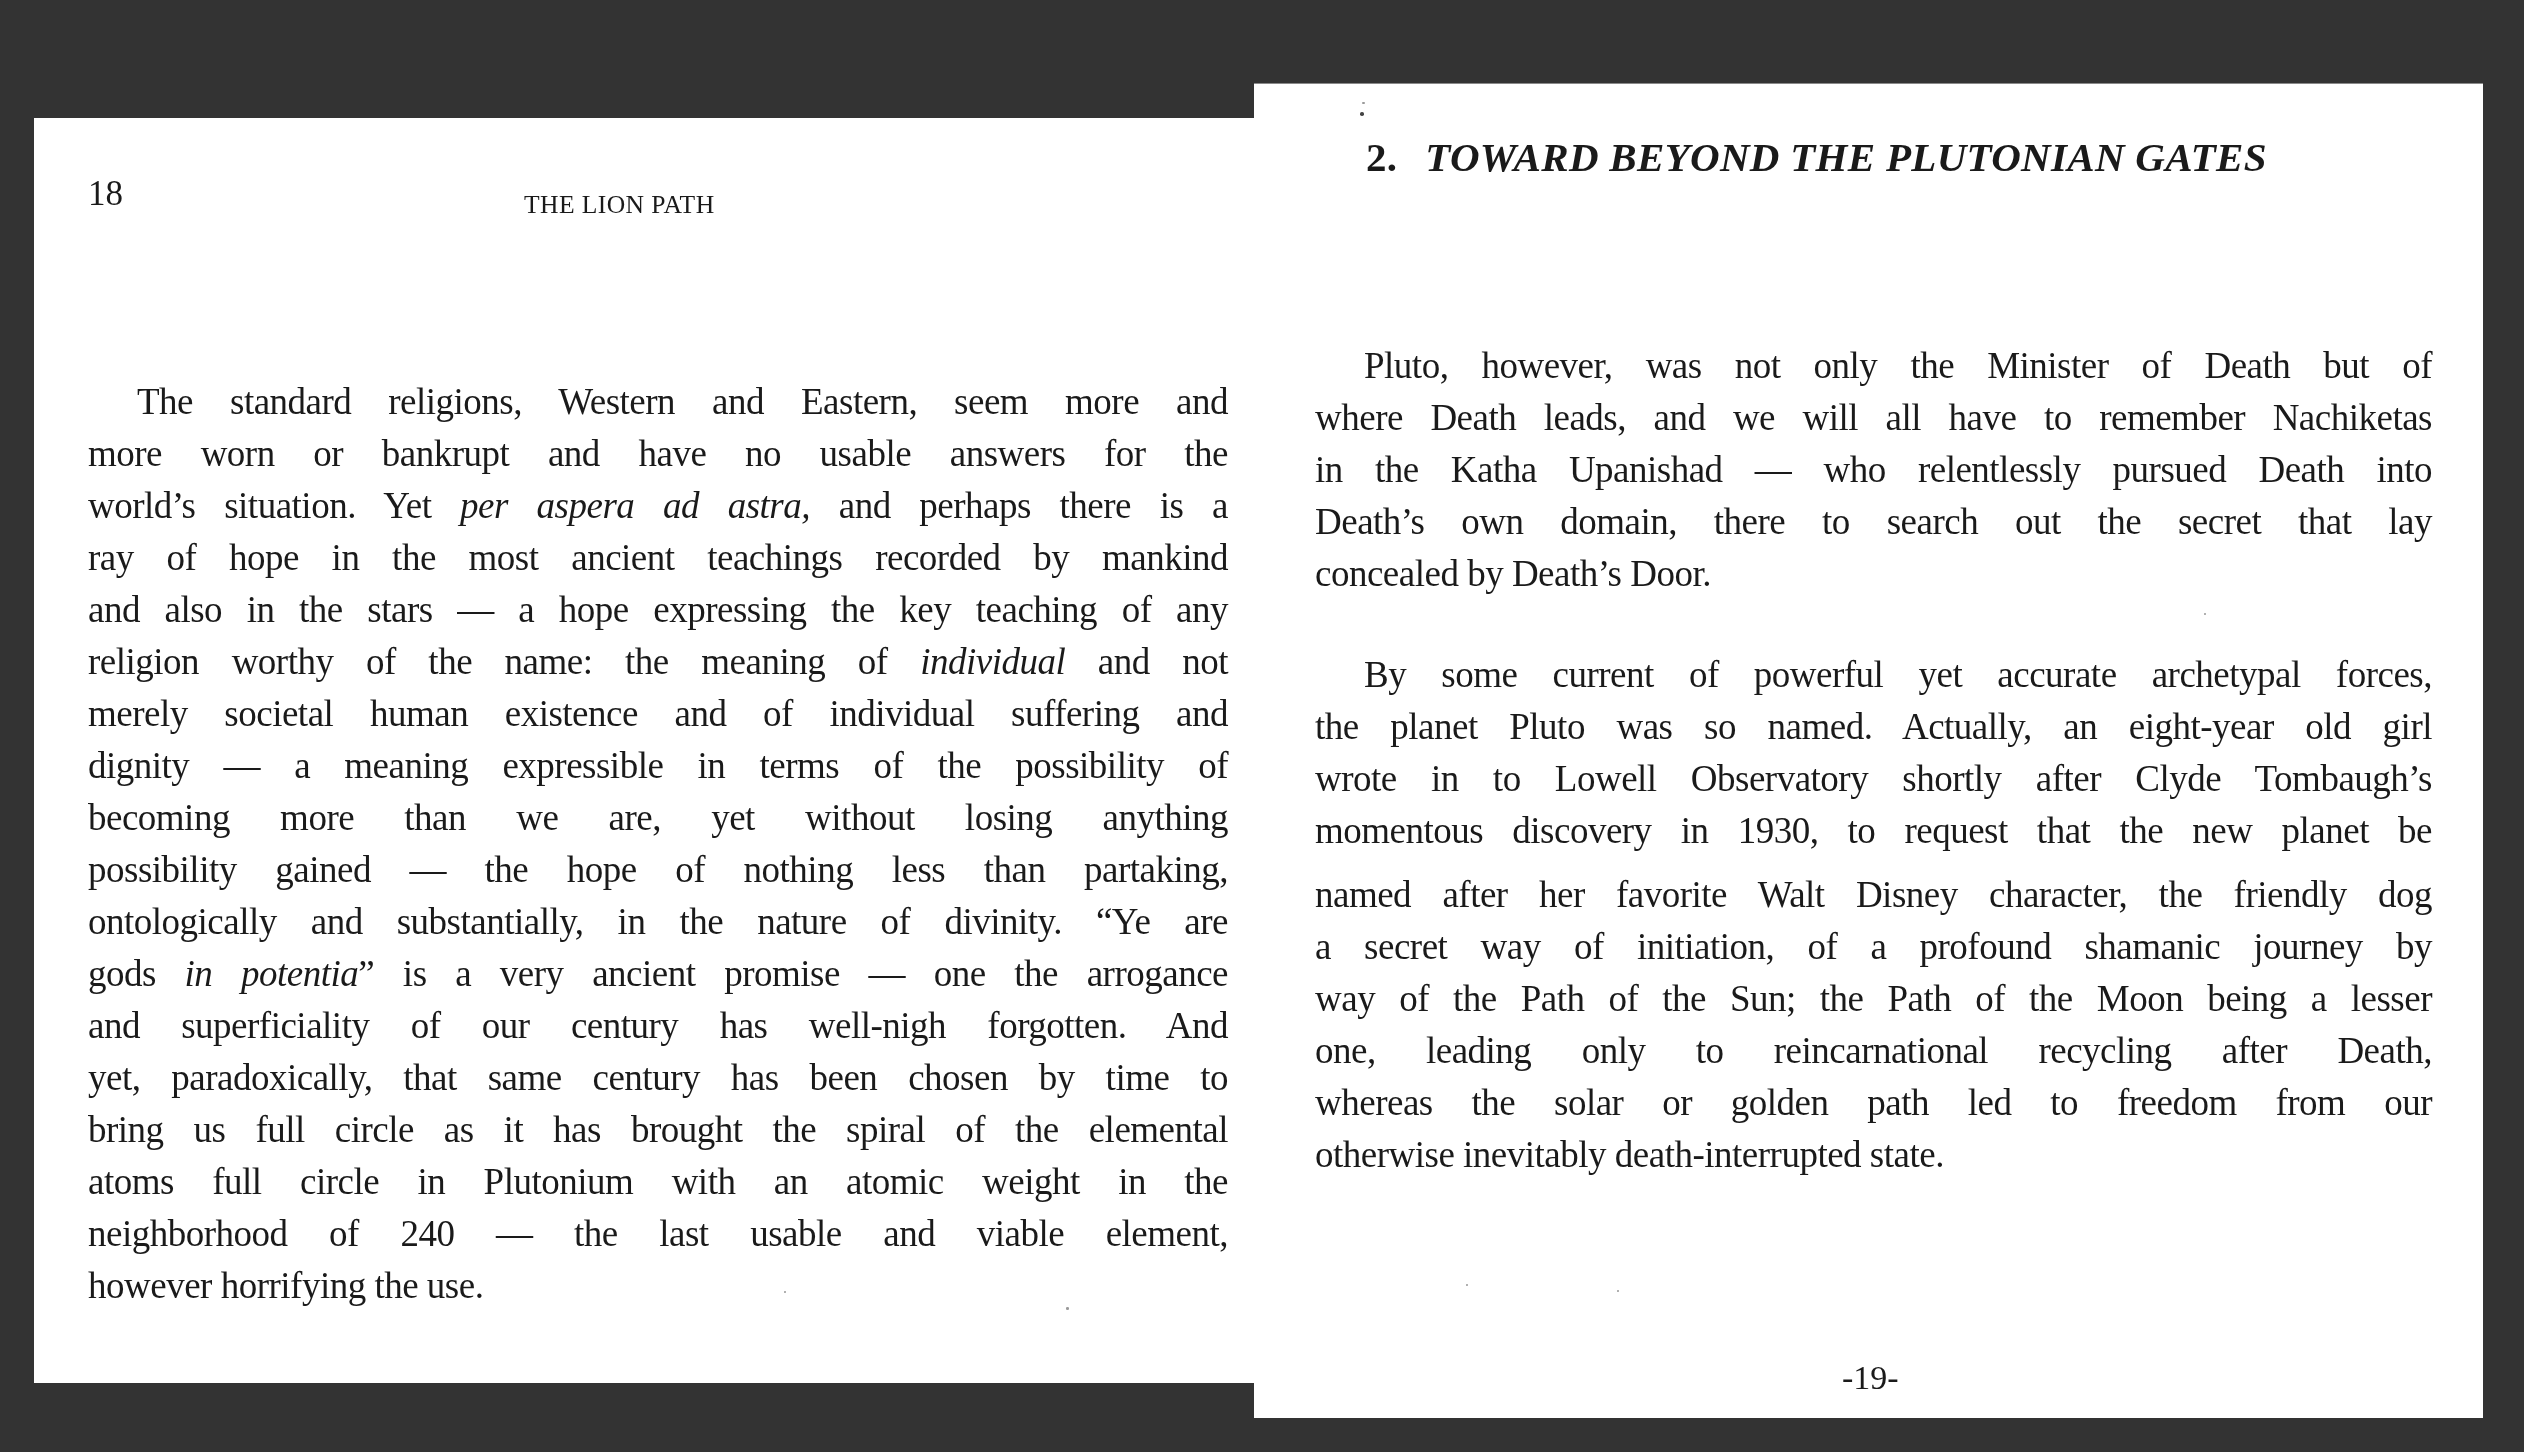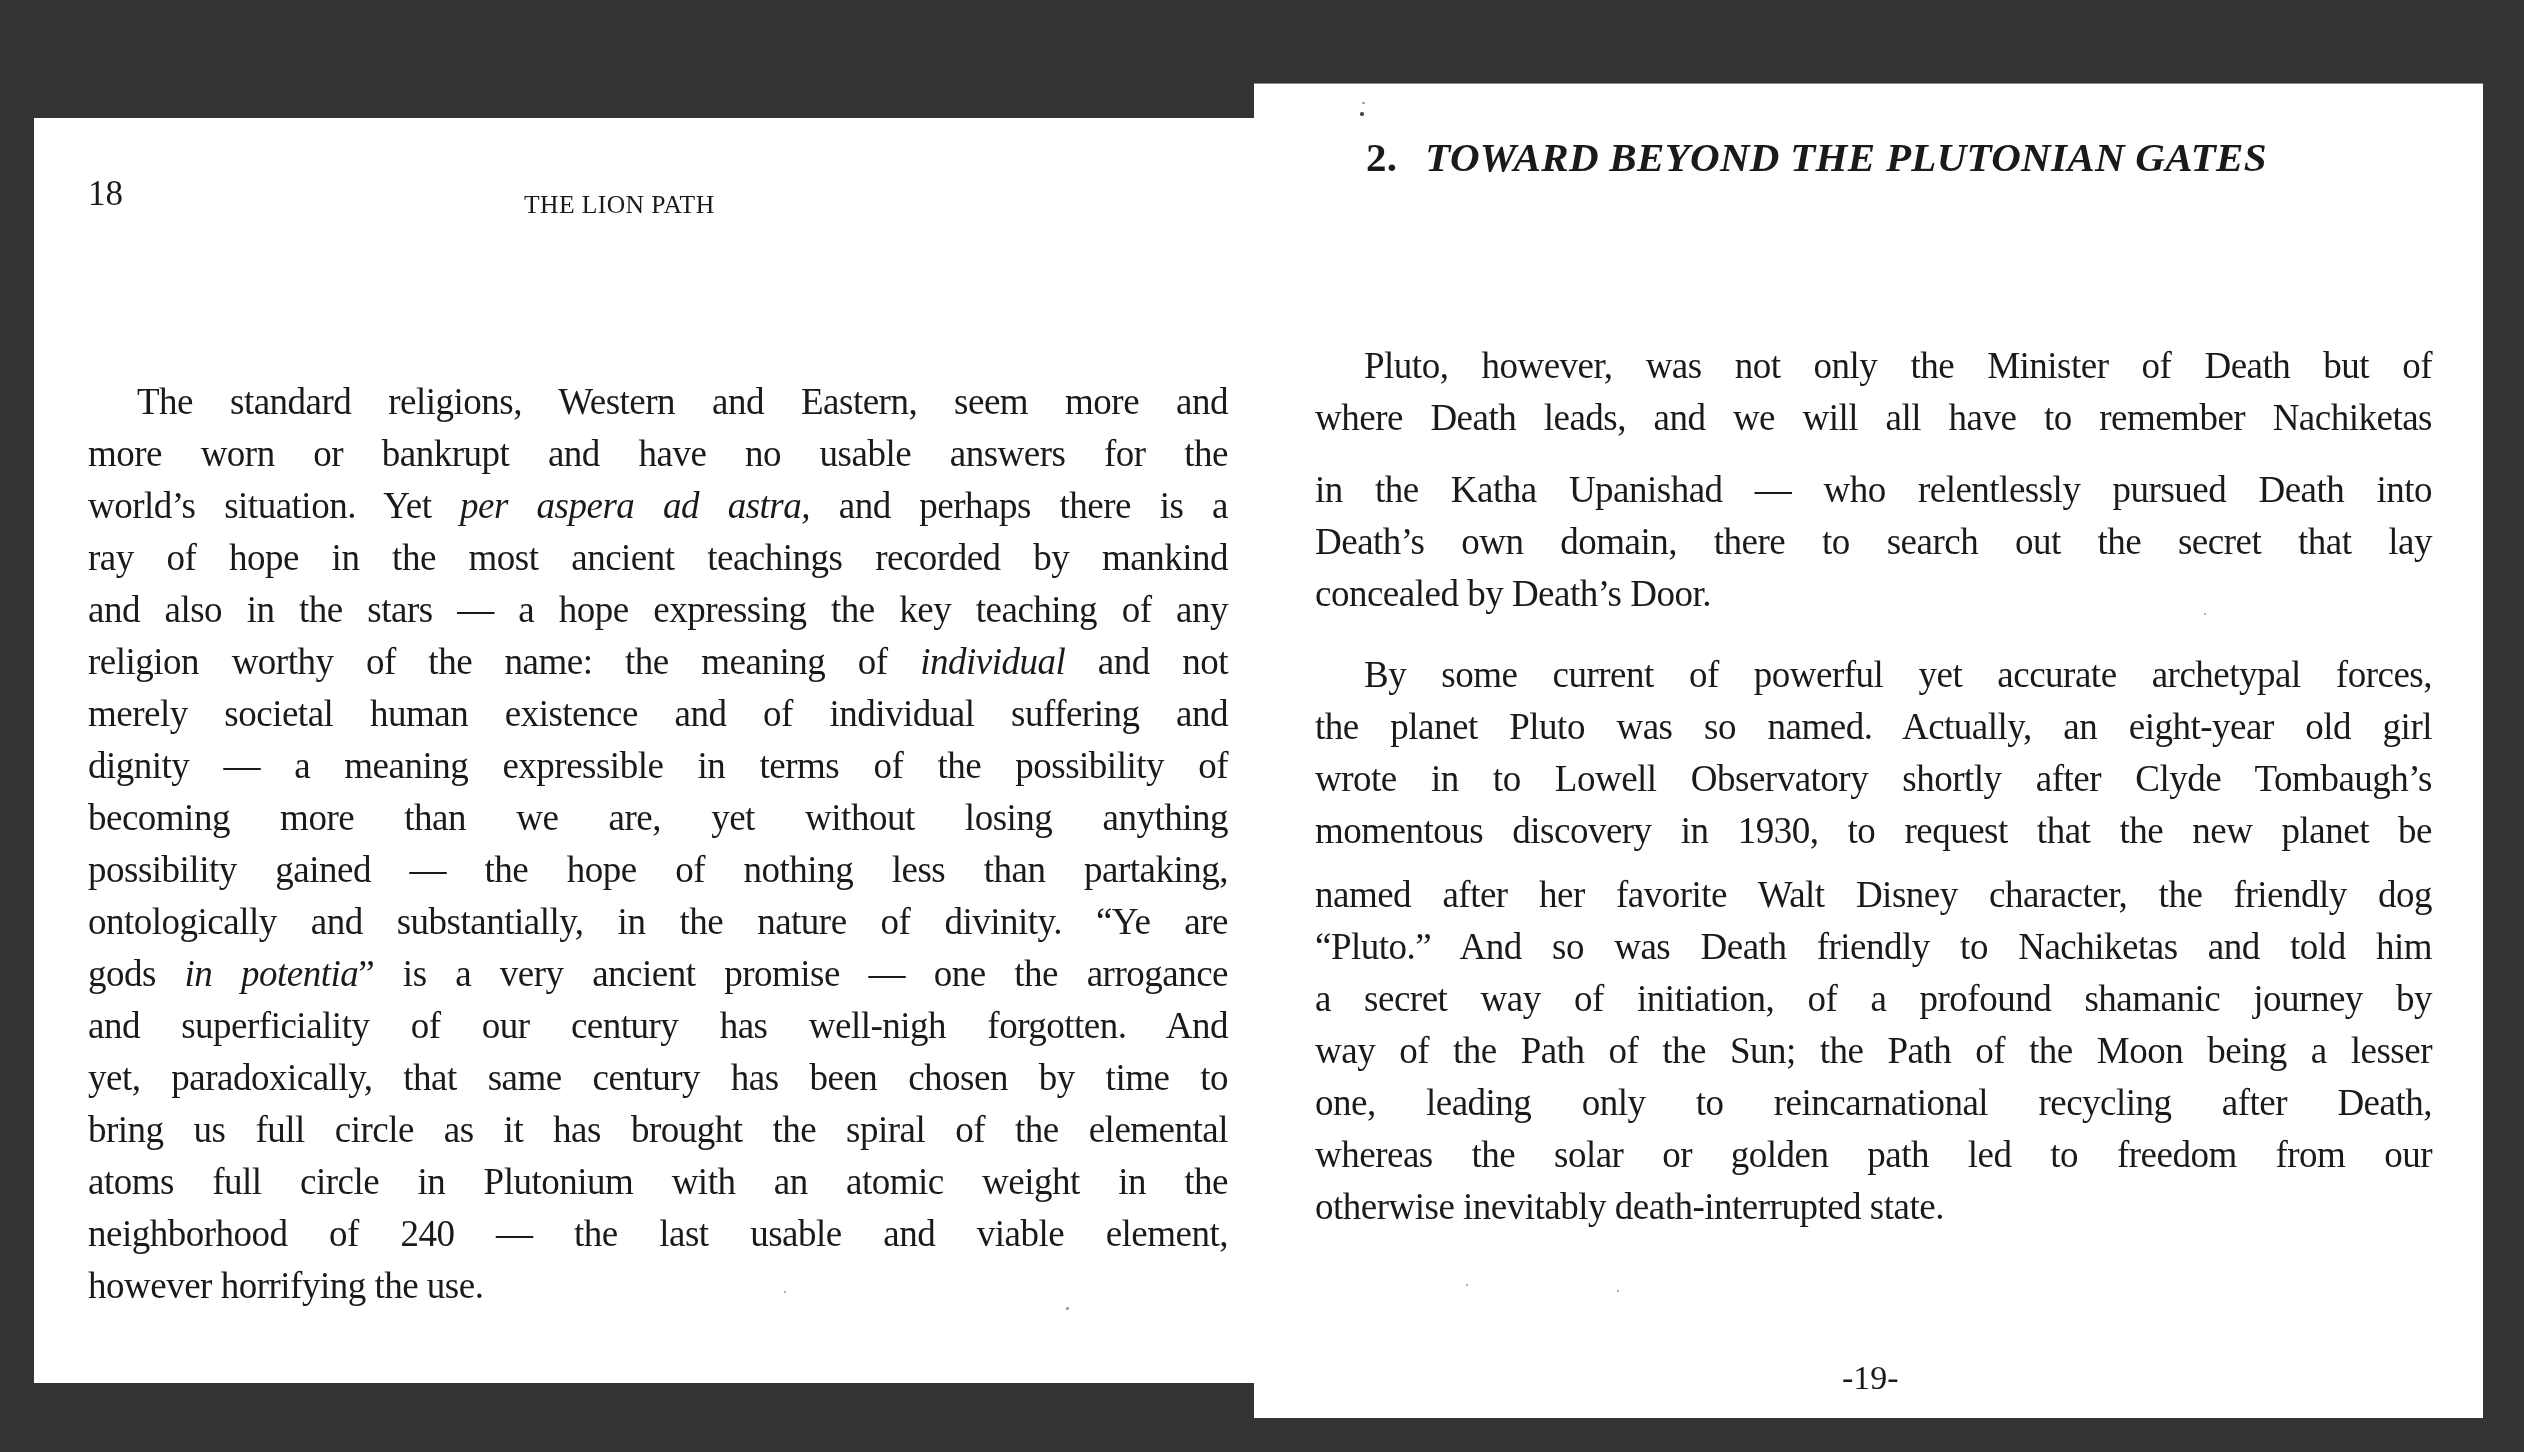--- a/index.html
+++ b/index.html
@@ -150,31 +150,30 @@
 
 <div class="page page-right">
   <span class="speck" style="left:108px; top:17.6px;"></span>
   <span class="speck" style="left:106px; top:28px; width:3.5px; height:3.5px; background:#444;"></span>
   <div class="chapter-heading">
     <span class="num">2.</span><span class="title">TOWARD BEYOND THE PLUTONIAN GATES</span>
   </div>
   <div class="body-text right-body p1" id="right-p1">
       <span class="line indent" style="display: block; width: auto;">Pluto, however, was not only the Minister of Death but of</span>
       <span class="line" style="display: block; width: auto;">where Death leads, and we will all have to remember Nachiketas</span>
-      <span class="line" style="display: block; width: auto; margin-top: 20px;">in the Katha Upanishad — who relentlessly pursued Death into</span>
+      <span class="line" style="display: block; width: auto;">in the Katha Upanishad — who relentlessly pursued Death into</span>
       <span class="line" style="display: block; width: auto;">Death’s own domain, there to search out the secret that lay</span>
       <span class="line last" style="display: block; width: auto;">concealed by Death’s Door.</span>
     </div>
   <div class="body-text right-body p2" id="right-p2">
       <span class="line indent" style="display: block; width: auto;">By some current of powerful yet accurate archetypal forces,</span>
       <span class="line" style="display: block; width: auto;">the planet Pluto was so named. Actually, an eight-year old girl</span>
       <span class="line" style="display: block; width: auto;">wrote in to Lowell Observatory shortly after Clyde Tombaugh’s</span>
       <span class="line" style="display: block; width: auto;">momentous discovery in 1930, to request that the new planet be</span>
       <span class="line" style="display: block; width: auto; margin-top: 12px;">named after her favorite Walt Disney character, the friendly dog</span>
-      <span class="line" style="display: block; width: auto;">“Pluto.” And so was Death friendly to Nachiketas and told him</span>
       <span class="line" style="display: block; width: auto;">a secret way of initiation, of a profound shamanic journey by</span>
       <span class="line" style="display: block; width: auto;">way of the Path of the Sun; the Path of the Moon being a lesser</span>
       <span class="line" style="display: block; width: auto;">one, leading only to reincarnational recycling after Death,</span>
       <span class="line" style="display: block; width: auto;">whereas the solar or golden path led to freedom from our</span>
       <span class="line last" style="display: block; width: auto;">otherwise inevitably death-interrupted state.</span>
     </div>
   <span class="speck" style="left:950px; top:529px; width:1.8px; height:1.8px;"></span>
   <span class="speck" style="left:212px; top:1200px; width:1.8px; height:1.8px;"></span>
   <span class="speck" style="left:363px; top:1206px; width:1.8px; height:1.8px;"></span>
   <div class="page-number-right">-19-</div>

